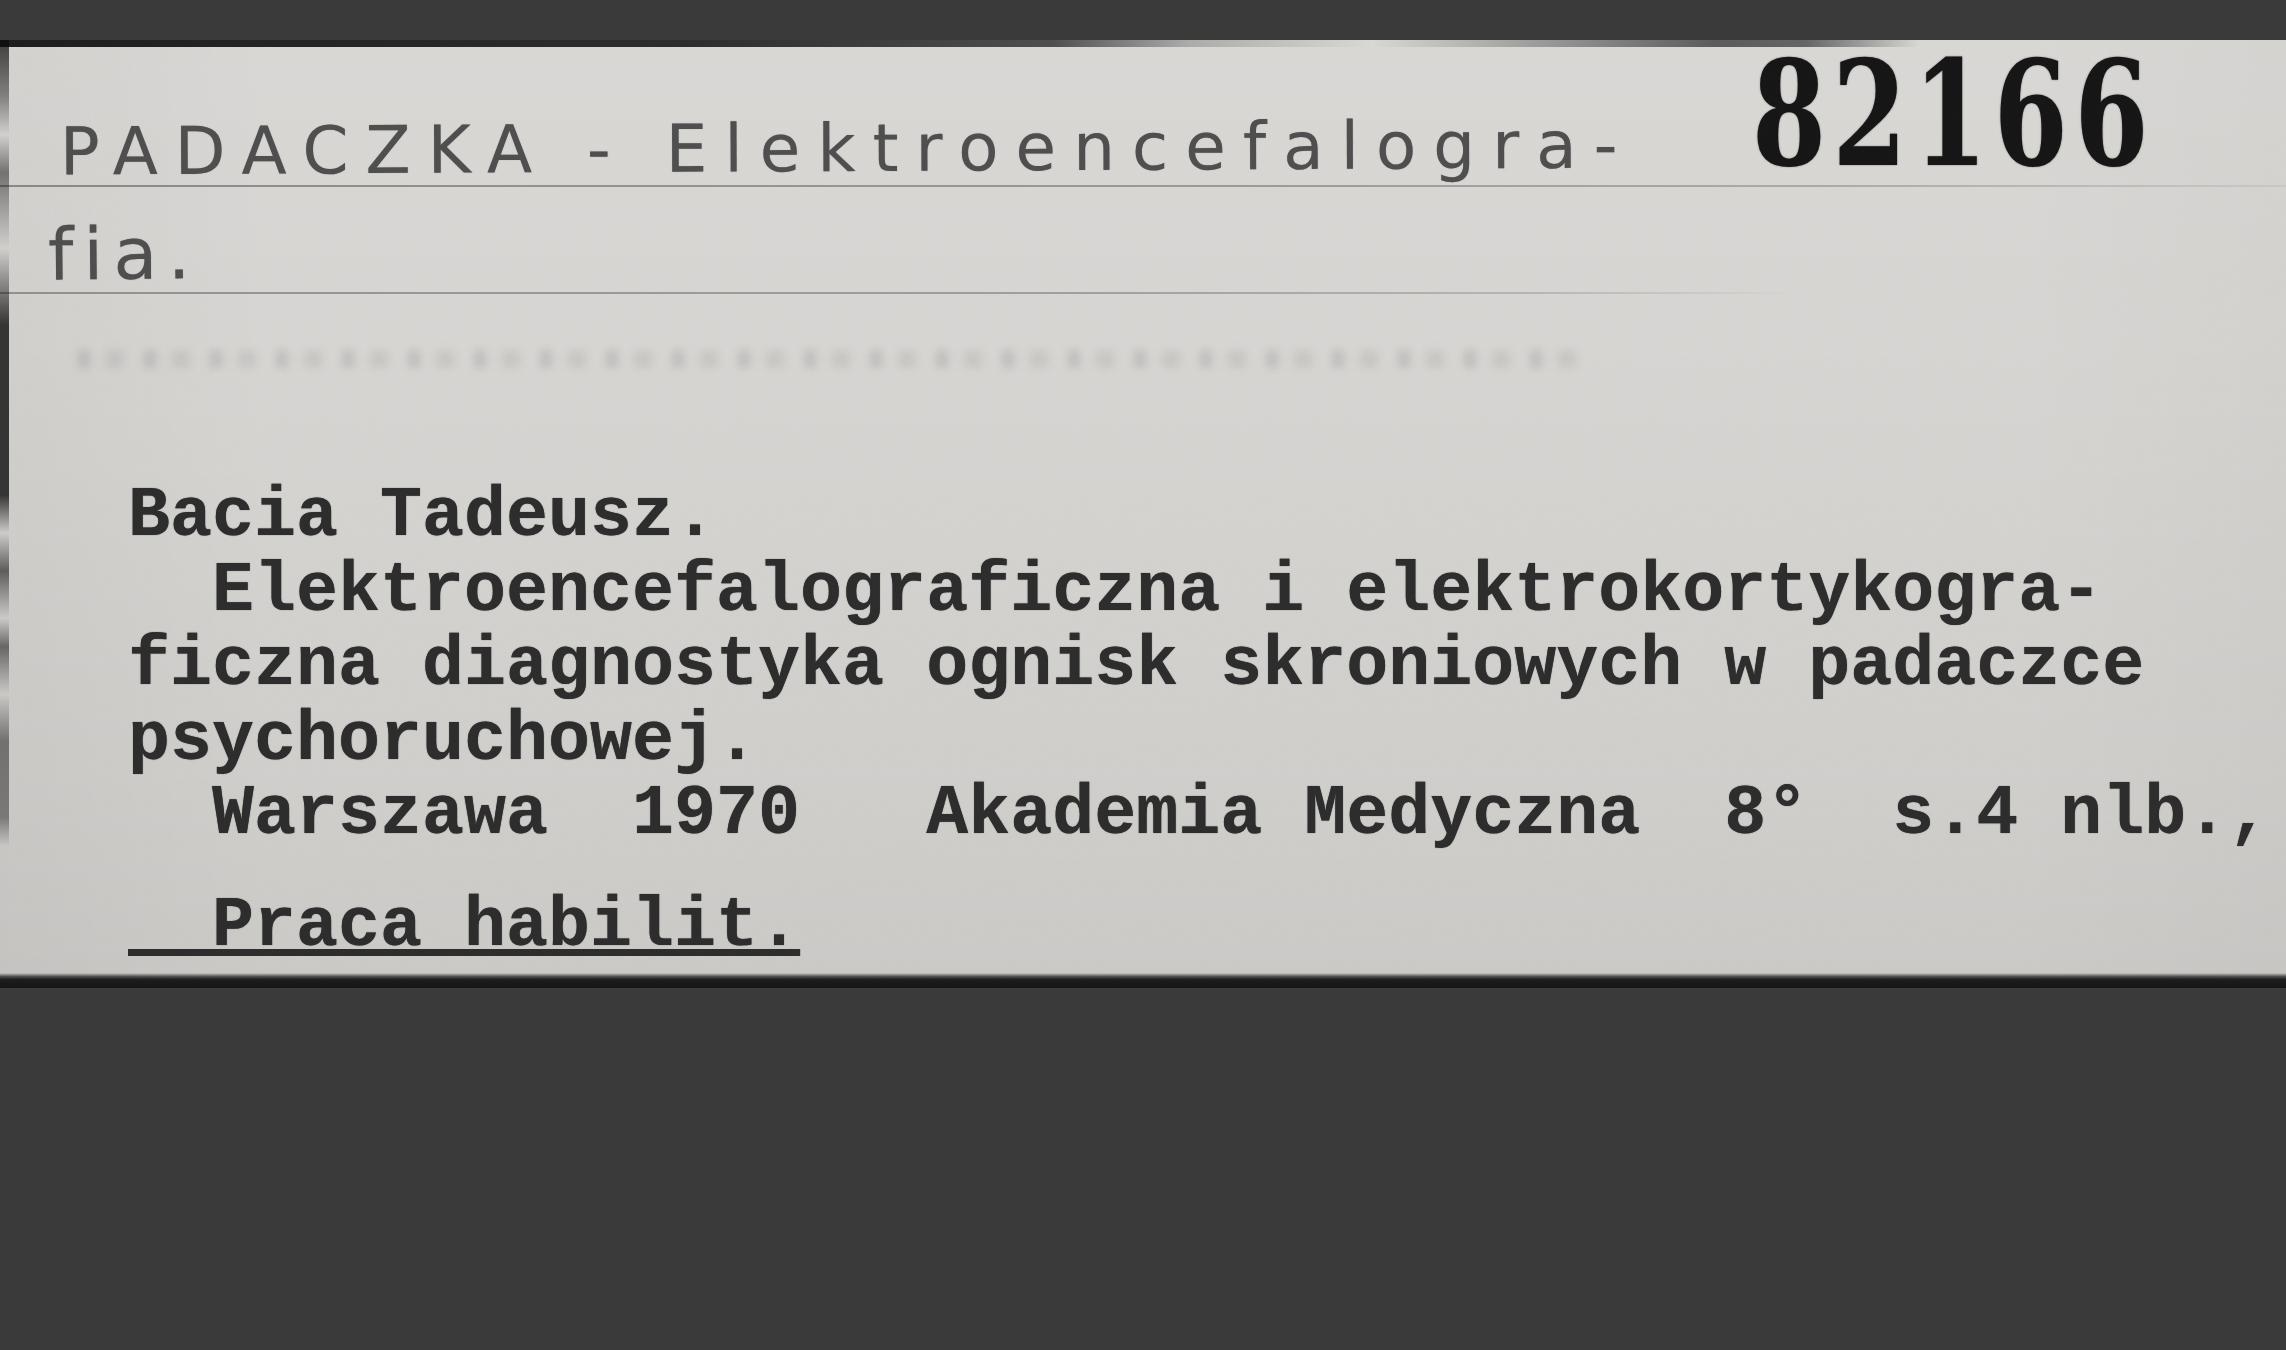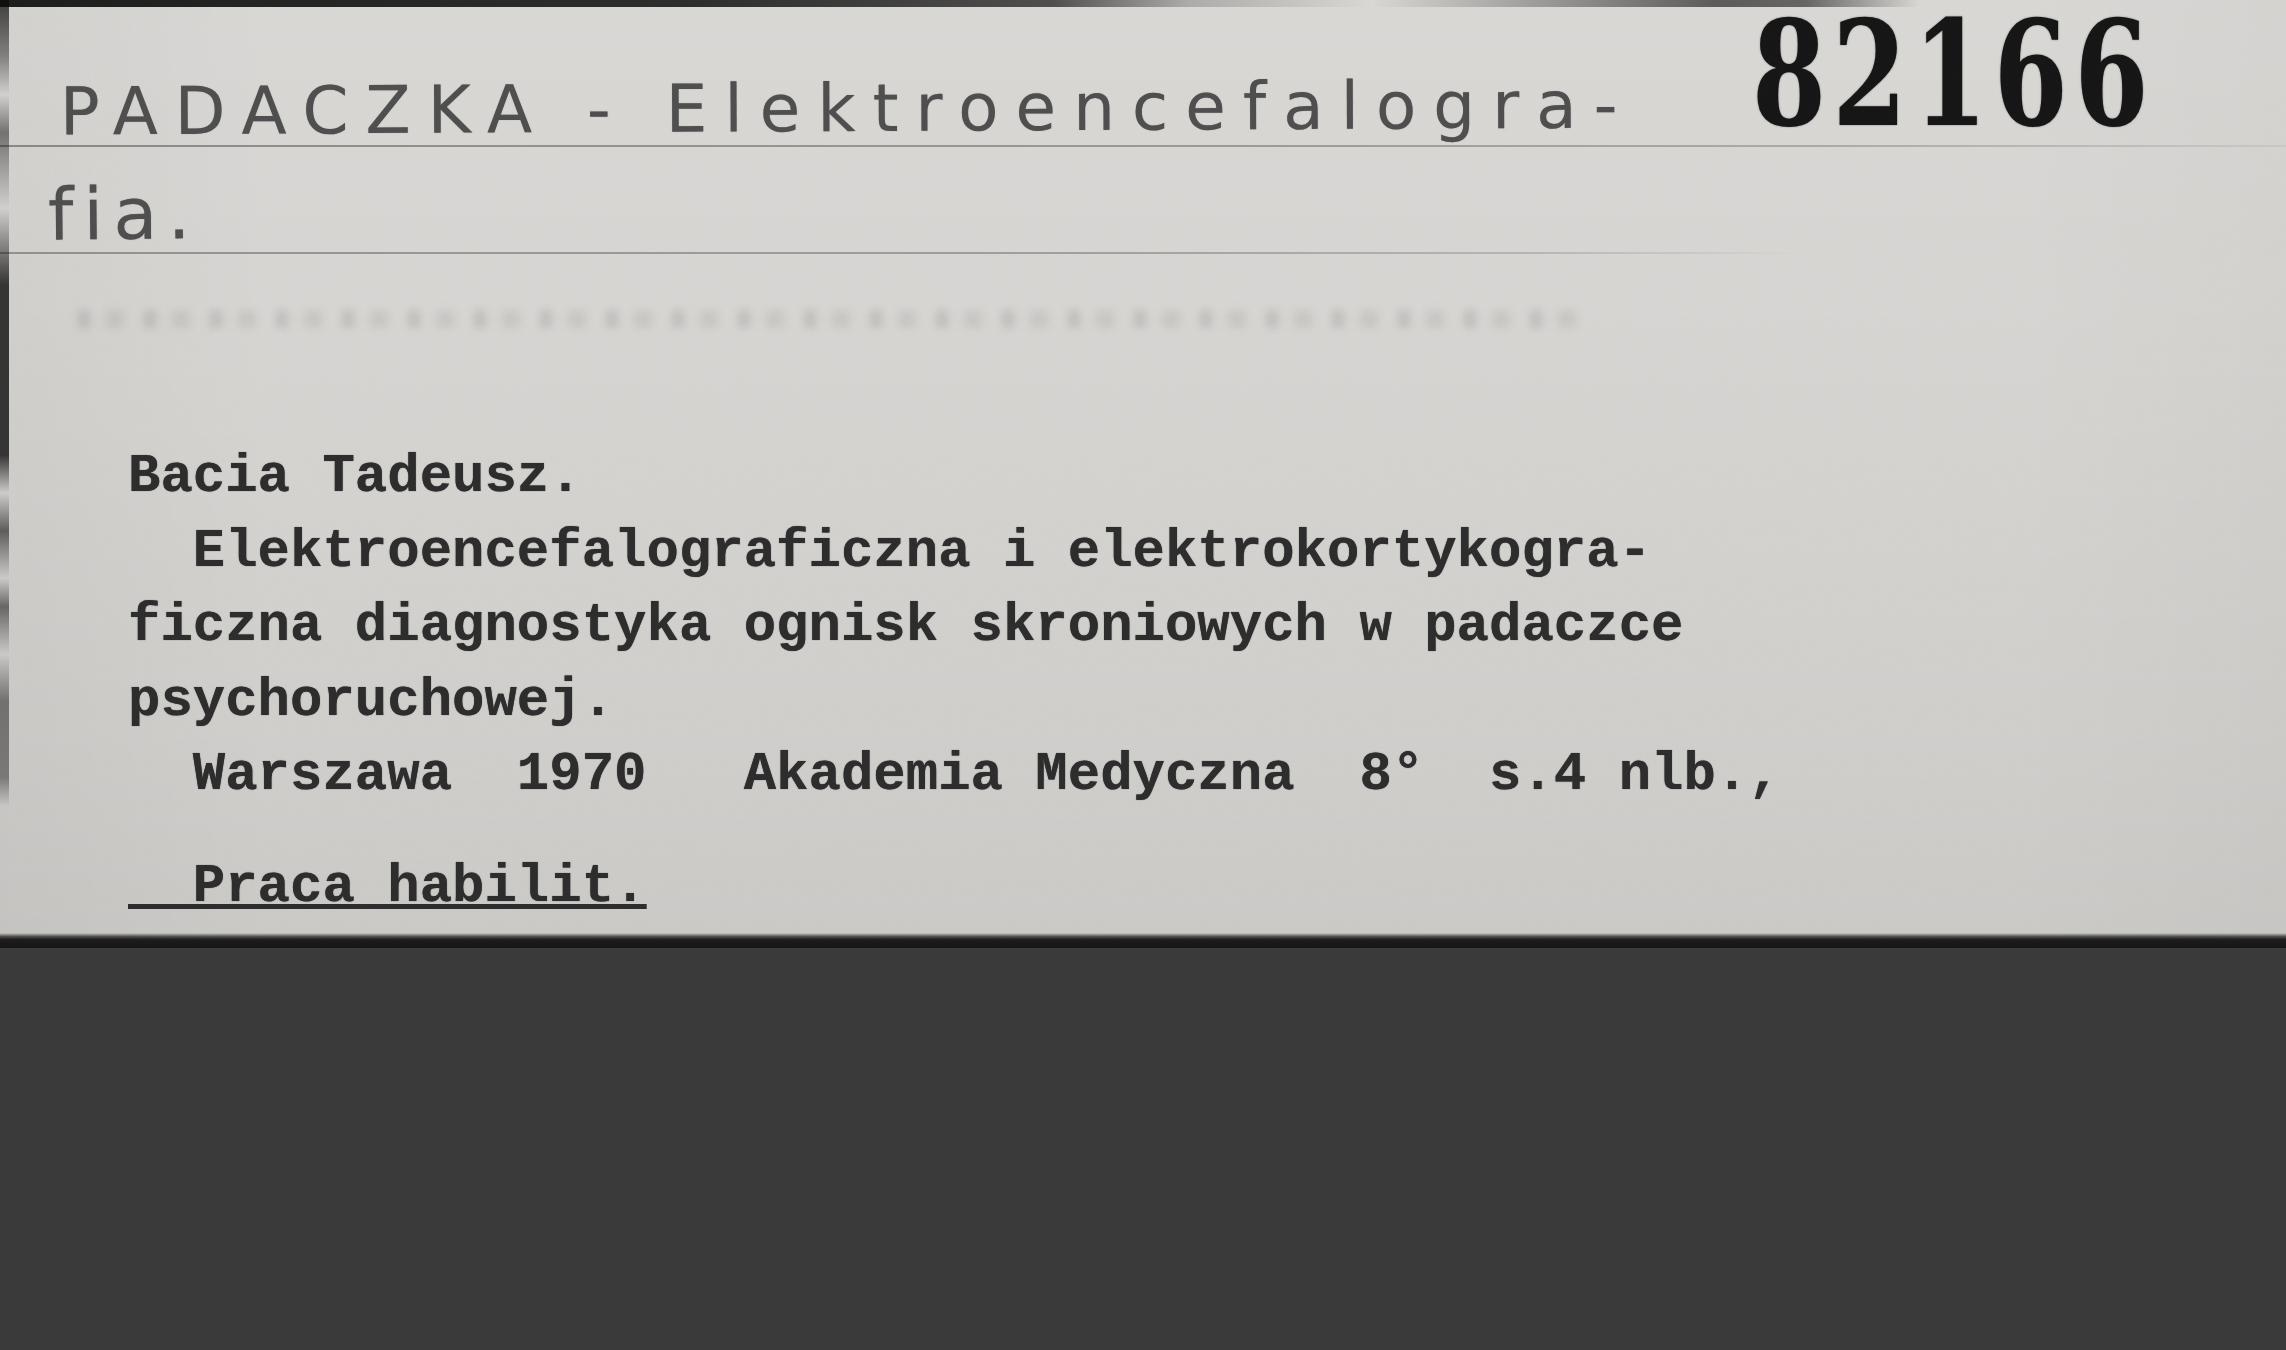--- a/index.html
+++ b/index.html
@@ -7,20 +7,21 @@
   .card {
     position: relative;
     width: 2286px;
     height: 948px;
     background:
       linear-gradient(180deg, rgba(255,255,255,0.05) 0%, rgba(0,0,0,0) 30%, rgba(0,0,0,0.035) 78%, rgba(0,0,0,0.06) 100%),
       linear-gradient(90deg, rgba(0,0,0,0.03) 0%, rgba(0,0,0,0) 12%, rgba(0,0,0,0) 88%, rgba(0,0,0,0.02) 100%),
       #d8d6d3;
     overflow: hidden;
     font-family: "Liberation Mono", "DejaVu Sans Mono", monospace;
+    margin-top: 40px;
   }
 
   
   .edge-top {
     position: absolute; left: 0; top: 0; width: 100%; height: 7px;
     background: linear-gradient(90deg,
       rgba(10,10,10,0.9) 0%, rgba(15,15,15,0.85) 30%, rgba(20,20,20,0.7) 46%,
       rgba(40,40,40,0.25) 52%, rgba(0,0,0,0) 60%,
       rgba(25,25,25,0.65) 75%, rgba(25,25,25,0.6) 79%, rgba(0,0,0,0) 84%);
   }
@@ -98,21 +99,21 @@
     transform-origin: left top;
     text-shadow: 0 0 2px rgba(20,20,20,0.55);
     white-space: nowrap;
   }
 
   
   .typed-block {
     position: absolute; left: 128px; top: 440px;
     font-family: "Liberation Mono", "DejaVu Sans Mono", monospace;
     font-weight: 700;
-    font-size: 54px;
+    font-size: 70px;
     color: #2b2b2b;
     text-shadow: 0 0 1px rgba(35,35,35,0.85);
   }
   .typed-line {
     height: 74.6px;
     line-height: 74.6px;
     white-space: pre;
   }
   .typed-line.gap-before { margin-top: 37px; text-decoration: underline; }
 

